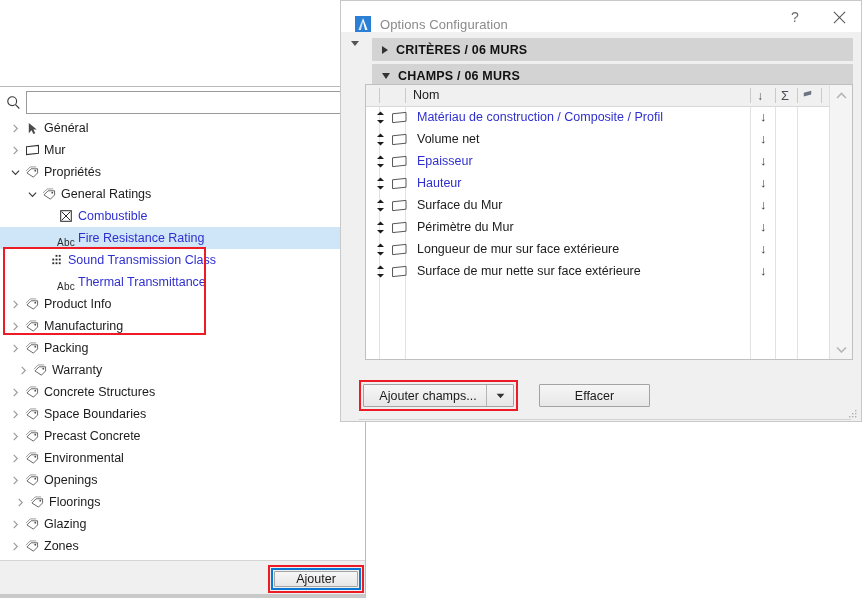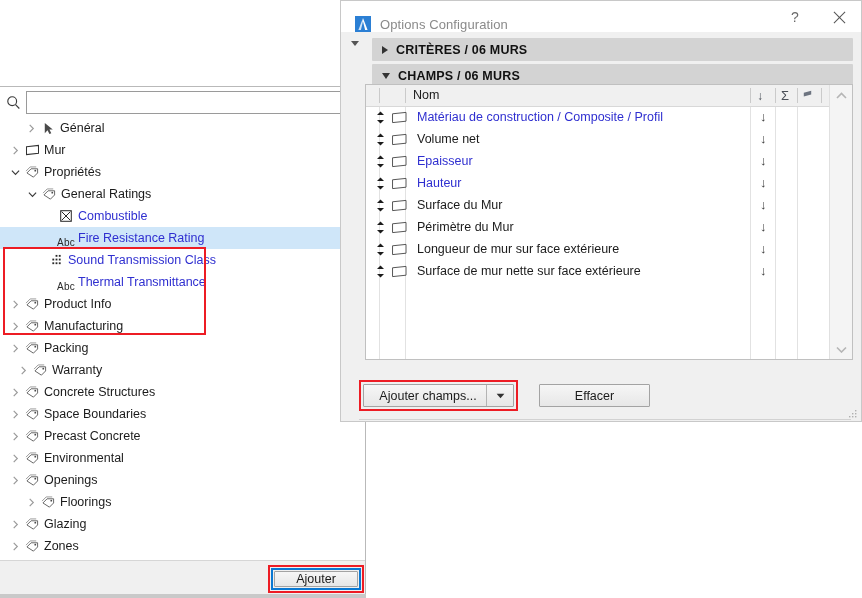--- a/index.html
+++ b/index.html
@@ -135,21 +135,21 @@
     <div id="search-icon">
       <svg width="15" height="15" viewBox="0 0 16 16">
         <circle cx="6.6" cy="6.6" r="4.7" fill="none" stroke="#3a3a3a" stroke-width="1.2"></circle>
         <line x1="10.2" y1="10.2" x2="14.2" y2="14.4" stroke="#3a3a3a" stroke-width="1.2"></line>
       </svg>
     </div>
     <input id="search-input" type="text" value="" placeholder="" style="">
   </div>
 
   <div id="tree">
-      <div class="trow" style="padding-left: 24px;">
+      <div class="trow" style="padding-left: 8px;">
         <span class="chev">
           <svg width="7" height="9" viewBox="0 0 7 10">
             <path d="M1.5 1 L5.5 5 L1.5 9" fill="none" stroke="#9a9a9a" stroke-width="1.3"></path>
           </svg>
         </span>
         <span class="ticon">
           <svg width="13" height="13" viewBox="0 0 14 14">
             <path d="M3 1 L3 12 L6 9 L8 13 L10 12 L8 8.2 L11.6 8 Z" fill="#4a4a4a"></path>
           </svg>
         </span>
@@ -369,21 +369,21 @@
         </span>
         <span class="ticon">
           <svg width="15" height="13" viewBox="0 0 16 14">
             <path d="M2 7.5 L6.5 3 L13.5 3 L13.5 7.5 L9 12 Z" fill="#fff" stroke="#4a4a4a" stroke-width=".9"></path>
             <path d="M1 5.5 L5.5 1 L12 1" fill="none" stroke="#7a7a7a" stroke-width=".8"></path>
             <circle cx="11" cy="5" r="1" fill="#4a4a4a"></circle>
           </svg>
         </span>
         <span class="tlabel lbl-dark">Openings</span>
       </div>
-      <div class="trow" style="padding-left: 24px;">
+      <div class="trow" style="padding-left: 13px;">
         <span class="chev">
           <svg width="7" height="9" viewBox="0 0 7 10">
             <path d="M1.5 1 L5.5 5 L1.5 9" fill="none" stroke="#9a9a9a" stroke-width="1.3"></path>
           </svg>
         </span>
         <span class="ticon">
           <svg width="15" height="13" viewBox="0 0 16 14">
             <path d="M2 7.5 L6.5 3 L13.5 3 L13.5 7.5 L9 12 Z" fill="#fff" stroke="#4a4a4a" stroke-width=".9"></path>
             <path d="M1 5.5 L5.5 1 L12 1" fill="none" stroke="#7a7a7a" stroke-width=".8"></path>
             <circle cx="11" cy="5" r="1" fill="#4a4a4a"></circle>

